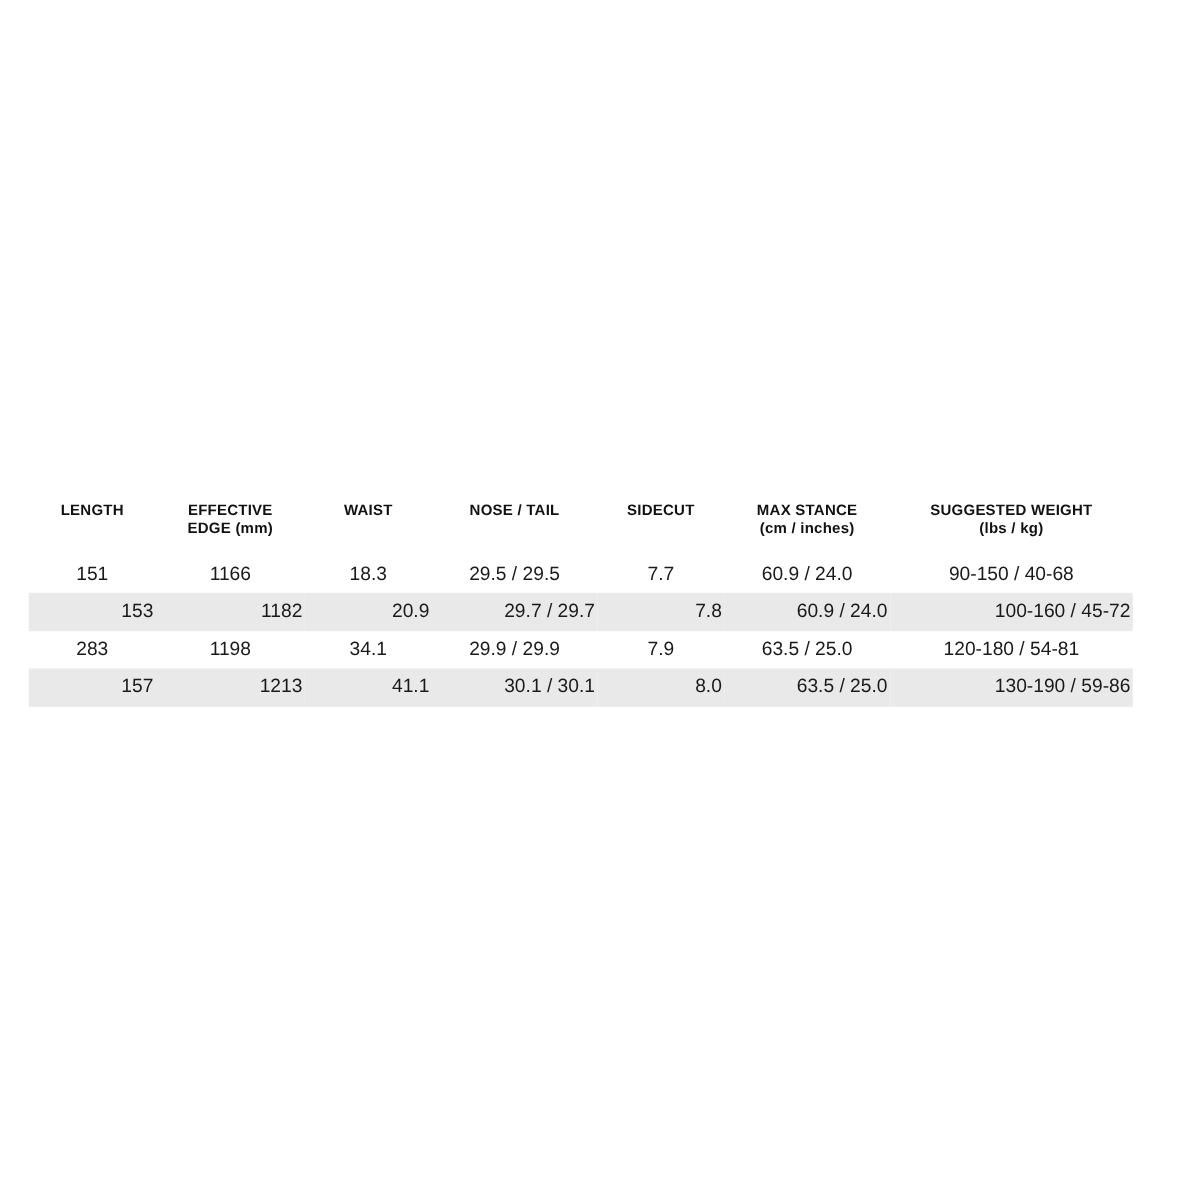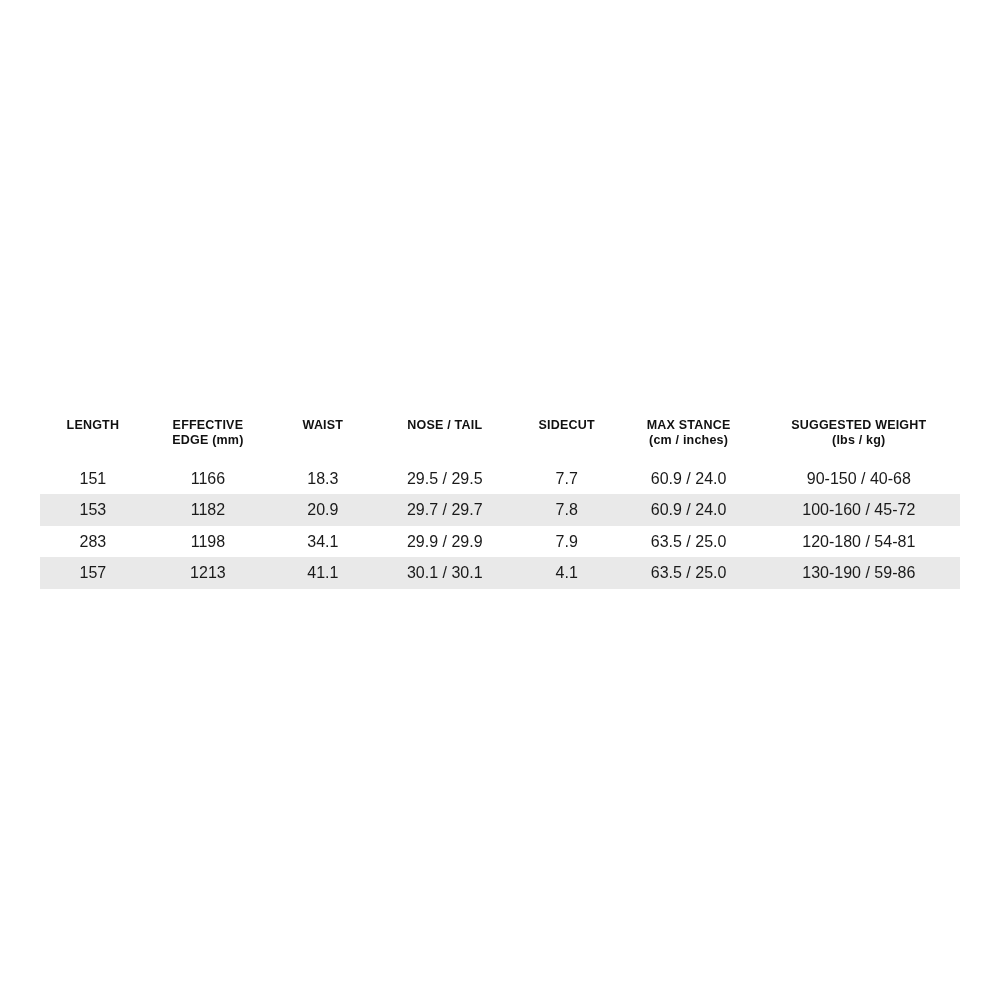--- a/index.html
+++ b/index.html
@@ -11,21 +11,21 @@
     width: 1000px;
     height: 1000px;
     font-family: "Liberation Sans", sans-serif;
     color: #1a1a1a;
     position: relative;
     overflow: hidden;
   }
 
   #spec-table-wrap {
     position: absolute;
-    left: 40px;
+    left: 24px;
     top: 418px;
     width: 920px;
   }
 
   table.spec-table {
     width: 100%;
     border-collapse: collapse;
     table-layout: fixed;
   }
 
@@ -44,20 +44,21 @@
     font-size: 16px;
     font-weight: normal;
     color: #1a1a1a;
     text-align: center;
     padding: 5px 2px 5px 2px;
     line-height: 1.35;
   }
 
   table.spec-table tbody tr.alt td {
     background: #e9e9e9;
+    text-align: right;
   }
 
   
   col.c0 { width: 11.5%; }
   col.c1 { width: 13.5%; }
   col.c2 { width: 11.5%; }
   col.c3 { width: 15.0%; }
   col.c4 { width: 11.5%; }
   col.c5 { width: 15.0%; }
   col.c6 { width: 22.0%; }
@@ -134,19 +135,19 @@
         <td>29.9 / 29.9</td>
         <td>7.9</td>
         <td>63.5 / 25.0</td>
         <td>120-180 / 54-81</td>
       </tr>
       <tr class="alt">
         <td>157</td>
         <td>1213</td>
         <td>41.1</td>
         <td>30.1 / 30.1</td>
-        <td>4.1</td>
+        <td>8.0</td>
         <td>63.5 / 25.0</td>
         <td>130-190 / 59-86</td>
       </tr>
     </tbody>
   </table>
 </div>
 
 </body></html>

